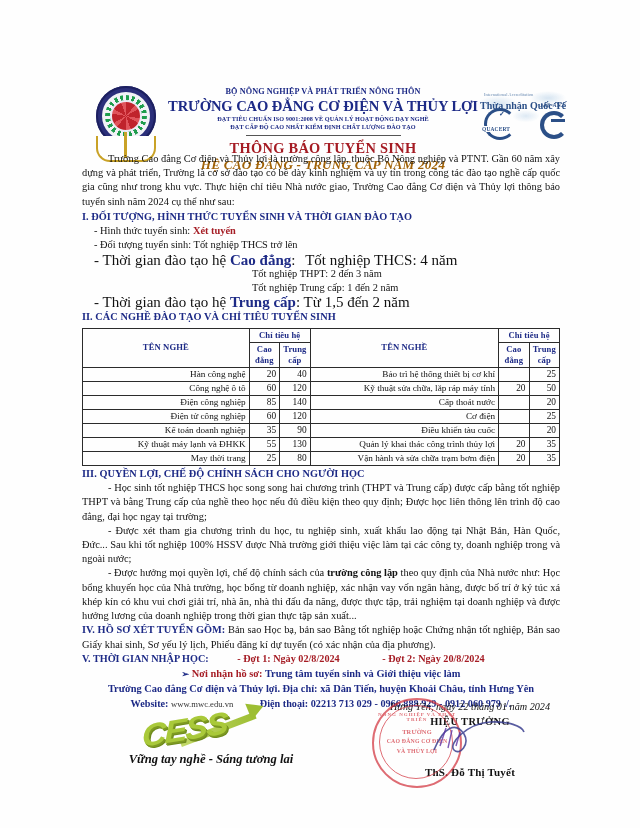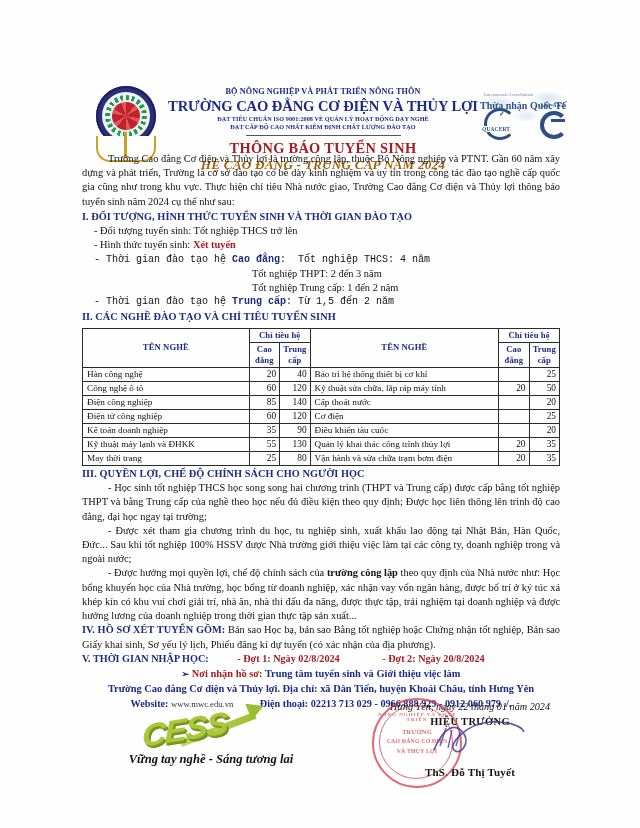--- a/index.html
+++ b/index.html
@@ -274,25 +274,24 @@
   .b-blue { color: #1d2a86; font-weight: bold; }
   .b-red  { color: #a51c24; font-weight: bold; }
   .b-bold { font-weight: bold; }
   .indent-sub {
     padding-left: 170px;
     font-size: 10.4px;
     line-height: 14.2px;
     color: #111;
   }
   .dur-row {
-    font-size: 10px;
+    font-size: 15px;
     line-height: 14.2px;
     color: #111;
     padding-left: 12px;
-    font-family: Liberation Mono, monospace;
   }
 
   
   table.quota {
     border-collapse: collapse;
     width: 478px;
     margin-top: 3px;
     table-layout: fixed;
   }
   table.quota th, table.quota td {
@@ -308,21 +307,21 @@
     text-align: center;
     font-size: 8.6px;
     letter-spacing: 0.1px;
     margin-left: 20px;
   }
   table.quota td.num {
     text-align: right;
     font-size: 9.4px;
   }
   table.quota td.nm {
-    text-align: left;
+    text-align: right;
     padding-left: 4px;
     margin-top: 9px;
   }
   .c-name-l { width: 138px; }
   .c-num    { width: 46px; }
   .c-name-r { width: 157px; }
 
   
   .center-line {
     text-align: center;
@@ -525,27 +524,27 @@
     </div>
   </div>
 
   <div class="body-wrap">
 
     <p class="para">Trường Cao đẳng Cơ điện và Thủy lợi là trường công lập, thuộc Bộ Nông nghiệp và PTNT. Gần 60 năm xây dựng và phát triển, Trường là cơ sở đào tạo có bề dày kinh nghiệm và uy tín trong công tác đào tạo nghề cấp quốc gia cũng như trong khu vực. Thực hiện chỉ tiêu Nhà nước giao, Trường Cao đẳng Cơ điện và Thủy lợi thông báo tuyển sinh năm 2024 cụ thể như sau:</p>
 
     <div class="sec-head">I. ĐỐI TƯỢNG, HÌNH THỨC TUYỂN SINH VÀ THỜI GIAN ĐÀO TẠO</div>
 
     <div class="bullet">
+      <span>- Hình thức tuyển sinh:</span>
+      <span class="b-red">Xét tuyển</span>
+    </div>
+
+    <div class="bullet">
       <span>- Đối tượng tuyển sinh:</span>
       <span>Tốt nghiệp THCS trở lên</span>
-    </div>
-
-    <div class="bullet">
-      <span>- Hình thức tuyển sinh:</span>
-      <span class="b-red">Xét tuyển</span>
     </div>
 
     <div class="dur-row">
       <span>- Thời gian đào tạo hệ</span>
       <span class="b-blue">Cao đẳng</span><span>:</span>
       <span style="padding-left:6px">Tốt nghiệp THCS: 4 năm</span>
     </div>
     <div class="indent-sub">Tốt nghiệp THPT: 2 đến 3 năm</div>
     <div class="indent-sub">Tốt nghiệp Trung cấp: 1 đến 2 năm</div>
 

